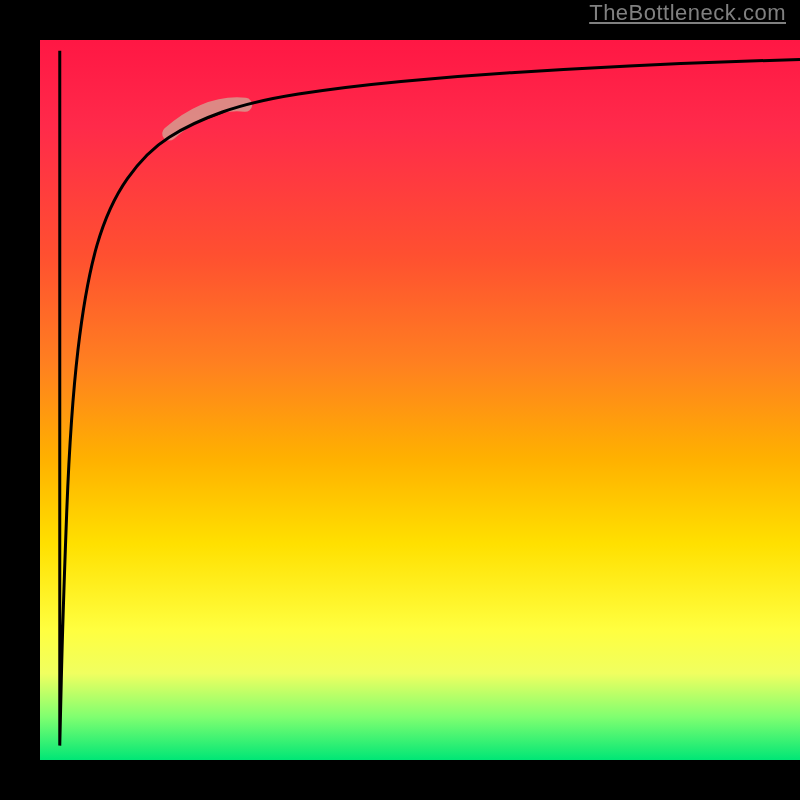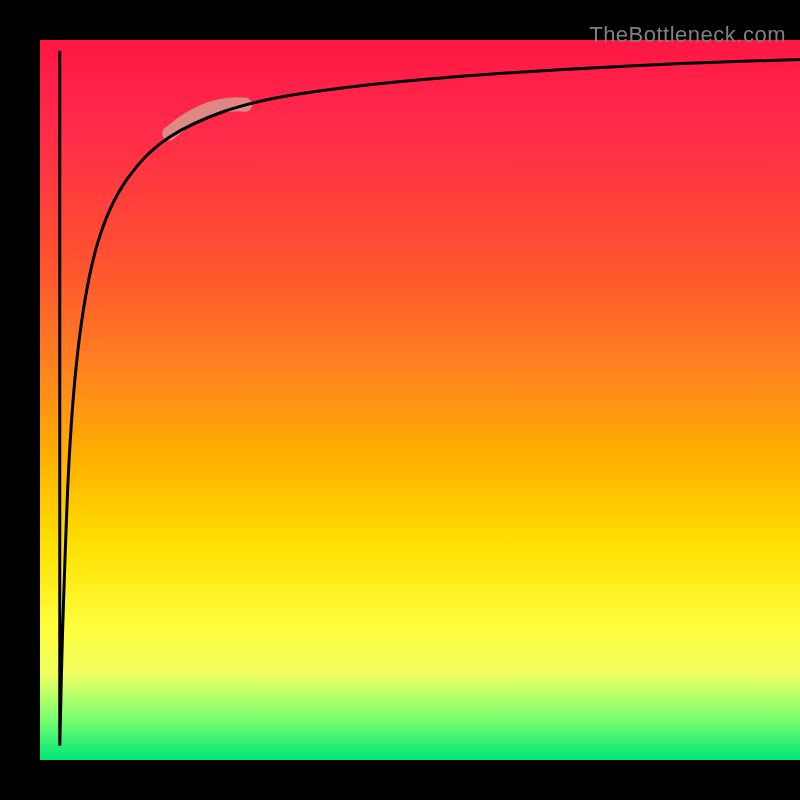--- a/index.html
+++ b/index.html
@@ -6,26 +6,27 @@
   body {
     width: 800px;
     height: 800px;
     background: #000;
     position: relative;
     font-family: Arial, Helvetica, sans-serif;
     overflow: hidden;
   }
   .attribution {
     position: absolute;
-    top: 22px;
+    top: 0;
     right: 14px;
     color: #808080;
     font-size: 22px;
     letter-spacing: 0.5px;
     z-index: 10;
+    text-decoration: underline;
   }
   .plot-area {
     position: absolute;
     left: 40px;
     top: 40px;
     width: 760px;
     height: 720px;
     
     background: linear-gradient(
       to bottom,

